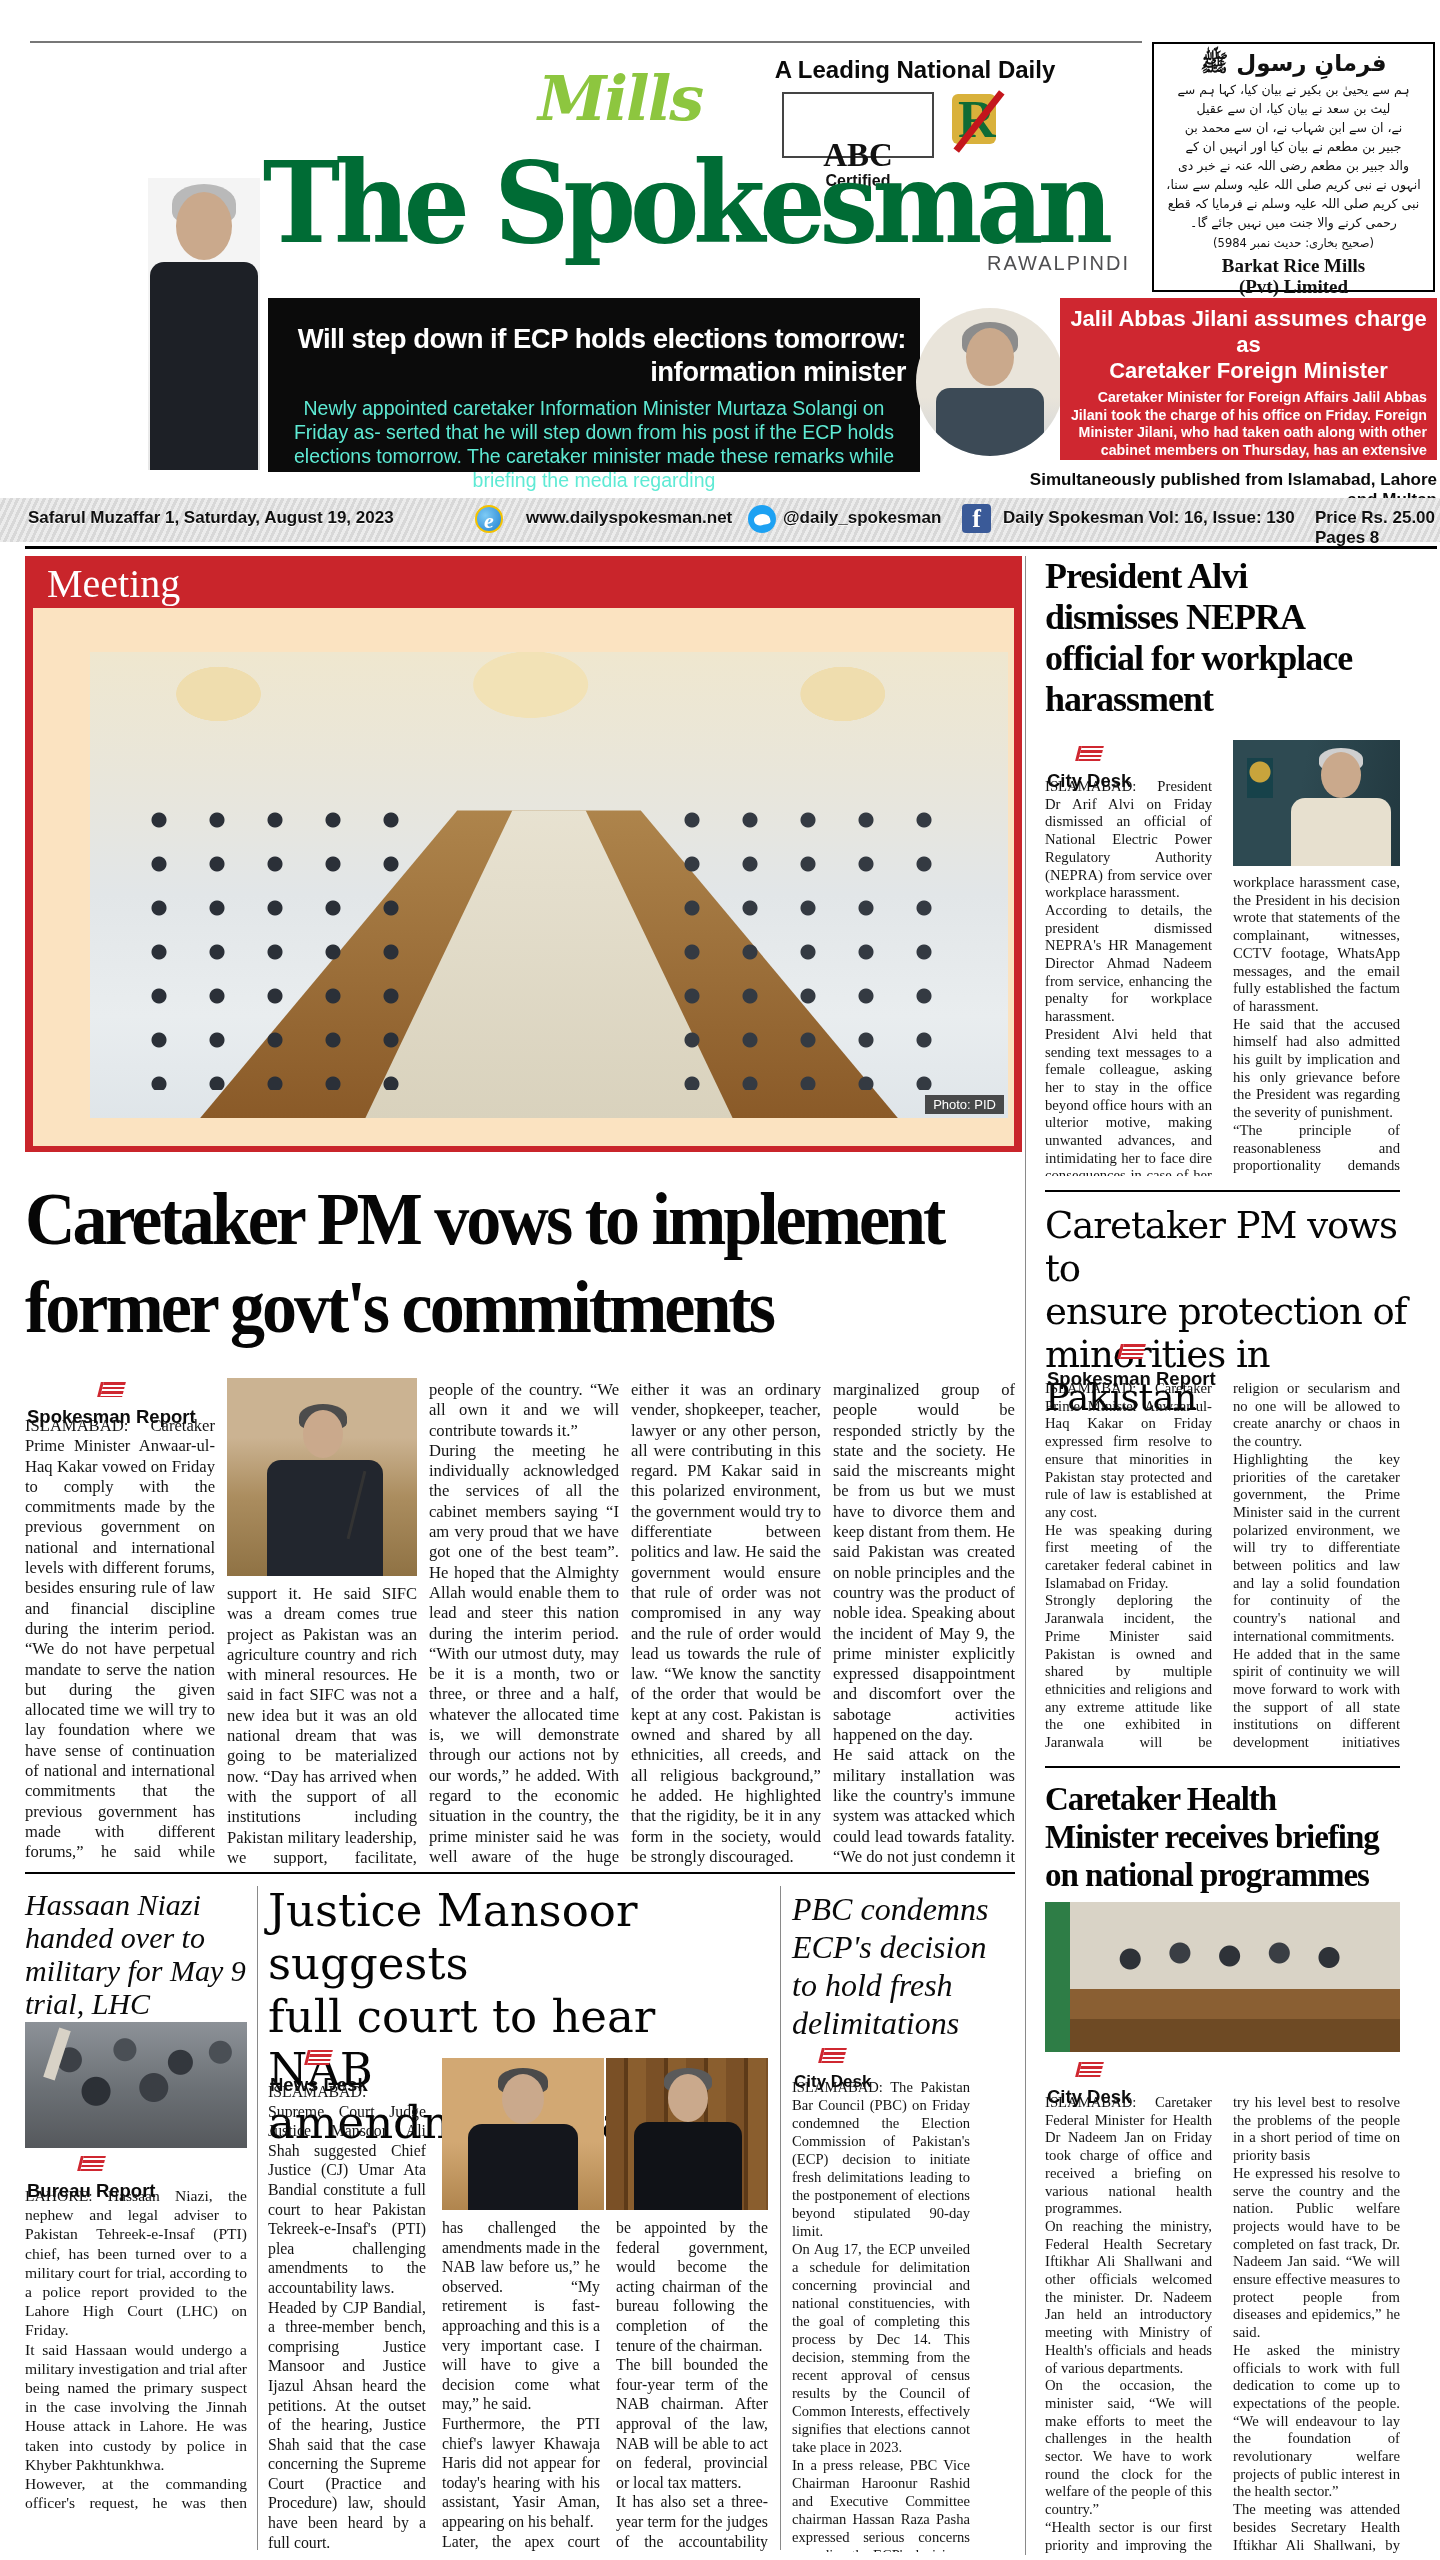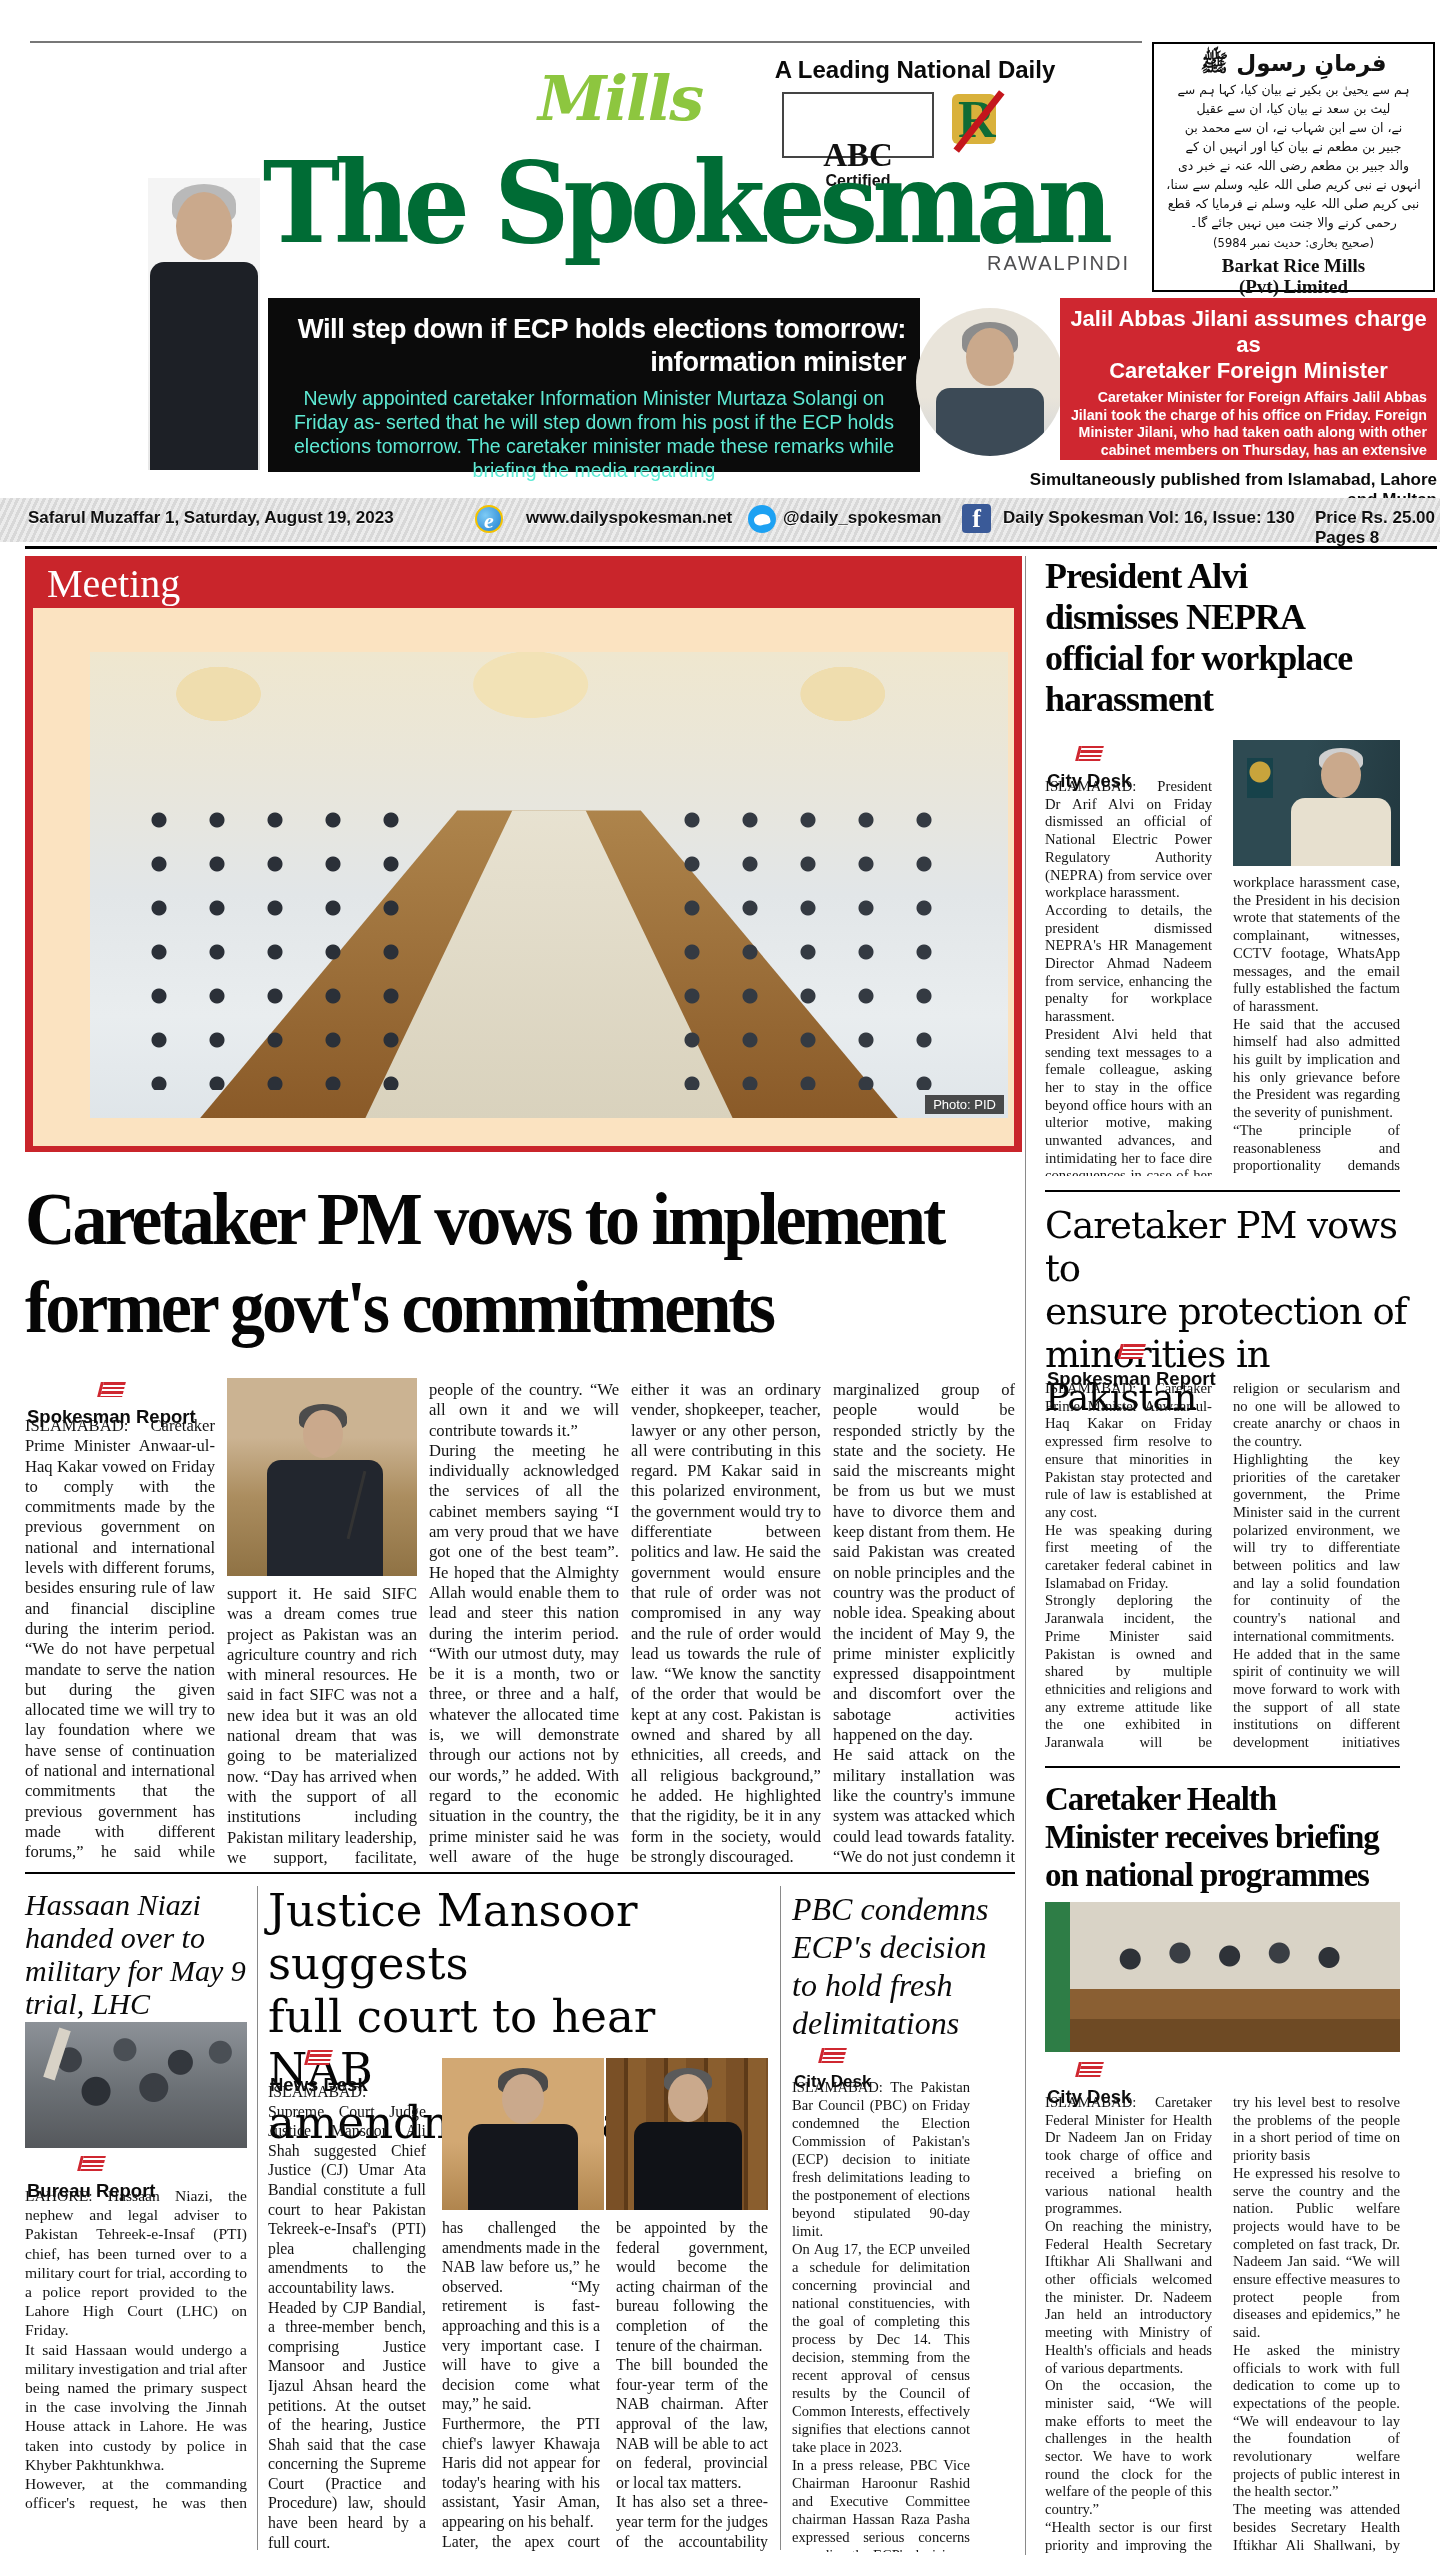--- a/index.html
+++ b/index.html
@@ -18,21 +18,21 @@
   .apns .r{position:absolute;left:14px;top:2px;font-family:"Liberation Serif",serif;font-weight:bold;font-size:52px;color:#0f6b35;}
   .apns .s{position:absolute;left:-2px;top:30px;width:74px;height:7px;background:#c4161c;transform:rotate(-52deg);}
   .mast-daily{position:absolute;left:420px;top:62px;width:400px;text-align:center;font-family:"DejaVu Serif",serif;font-weight:bold;font-style:italic;font-size:62px;color:#8dc63f;letter-spacing:-2px;}
   .mast-title{position:absolute;left:210px;top:128px;width:950px;text-align:center;font-family:"DejaVu Serif",serif;font-weight:bold;font-size:104px;line-height:150px;color:#006c35;letter-spacing:-6px;transform:scaleY(1.08);}
   .mast-city{position:absolute;left:830px;top:252px;width:300px;text-align:right;font-family:"Liberation Sans",sans-serif;font-size:20px;letter-spacing:2px;color:#4f4f51;}
   .urdu-box{position:absolute;left:1152px;top:42px;width:283px;height:250px;border:2px solid #000;box-sizing:border-box;padding:4px 8px;text-align:center;}
   .urdu-head{font-family:"DejaVu Sans",sans-serif;font-weight:bold;font-size:23px;line-height:30px;direction:rtl;}
   .urdu-body{font-family:"DejaVu Sans",sans-serif;font-size:12.5px;line-height:19px;direction:rtl;white-space:pre-line;margin-top:2px;text-align:center;}
   .urdu-sponsor{font-family:"Liberation Serif",serif;font-weight:bold;font-size:19px;line-height:21px;white-space:pre-line;margin-top:2px;}
   
-  .blackbox{position:absolute;left:268px;top:298px;width:652px;height:174px;background:#0b0b0b;color:#fff;box-sizing:border-box;padding:14px 14px 8px 14px;}
+  .blackbox{position:absolute;left:268px;top:298px;width:652px;height:174px;background:#0b0b0b;color:#fff;box-sizing:border-box;padding:24px 14px 8px 14px;}
   .blackbox .bh{font-family:"Liberation Sans",sans-serif;font-weight:bold;font-size:27.5px;line-height:33px;letter-spacing:-0.5px;text-align:right;white-space:pre-line;}
   .blackbox .bb{font-family:"Liberation Sans",sans-serif;font-size:19.5px;line-height:24px;color:#5eead4;text-align:center;margin-top:8px;}
   .redbox{position:absolute;left:1060px;top:298px;width:377px;height:162px;background:#cf2730;color:#fff;box-sizing:border-box;padding:8px 10px;}
   .redbox .rh{font-family:"Liberation Sans",sans-serif;font-weight:bold;font-size:22px;line-height:26px;text-align:center;white-space:pre-line;}
   .redbox .rb{font-family:"Liberation Sans",sans-serif;font-weight:bold;font-size:14.2px;line-height:17.6px;text-align:right;margin-top:5px;}
   .published{position:absolute;left:1000px;top:470px;width:437px;text-align:right;font-family:"Liberation Sans",sans-serif;font-weight:bold;font-size:17px;color:#0a0a0a;}
   
   .datebar{position:absolute;left:0px;top:498px;width:1440px;height:44px;background:repeating-linear-gradient(115deg,#ececec 0 3px,#d8d8d8 3px 6px);}
   .datebar .itm{position:absolute;top:10px;font-family:"Liberation Sans",sans-serif;font-weight:bold;font-size:17px;color:#101010;text-shadow:0 1px 0 #fff;}
   .ie-icon{position:absolute;top:7px;width:28px;height:28px;border-radius:50%;background:radial-gradient(circle at 35% 35%,#7ecbf5,#1e7fd0);color:#fff;font-family:"Liberation Serif",serif;font-style:italic;font-weight:bold;font-size:22px;line-height:27px;text-align:center;border:2px solid #f4c200;box-sizing:border-box;}

